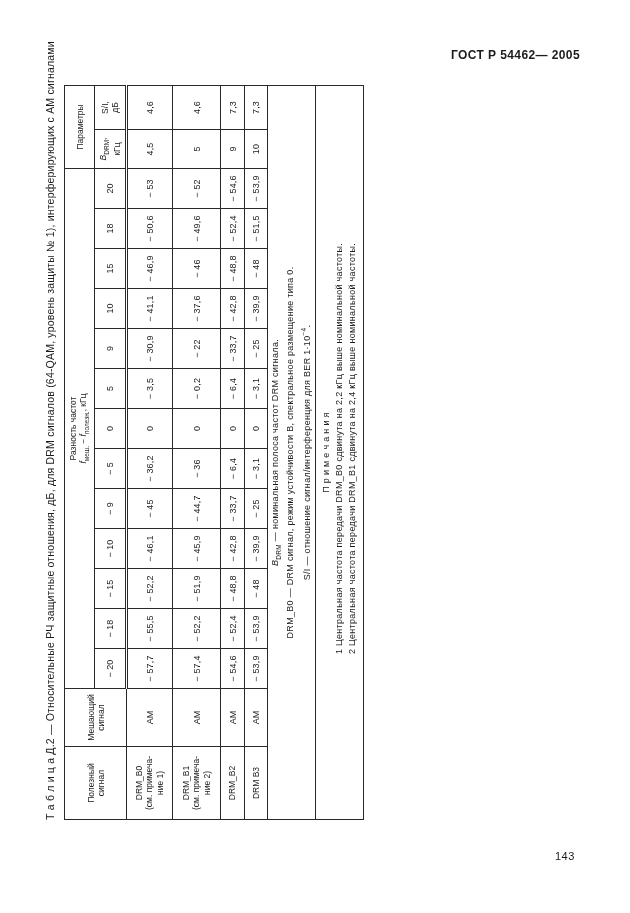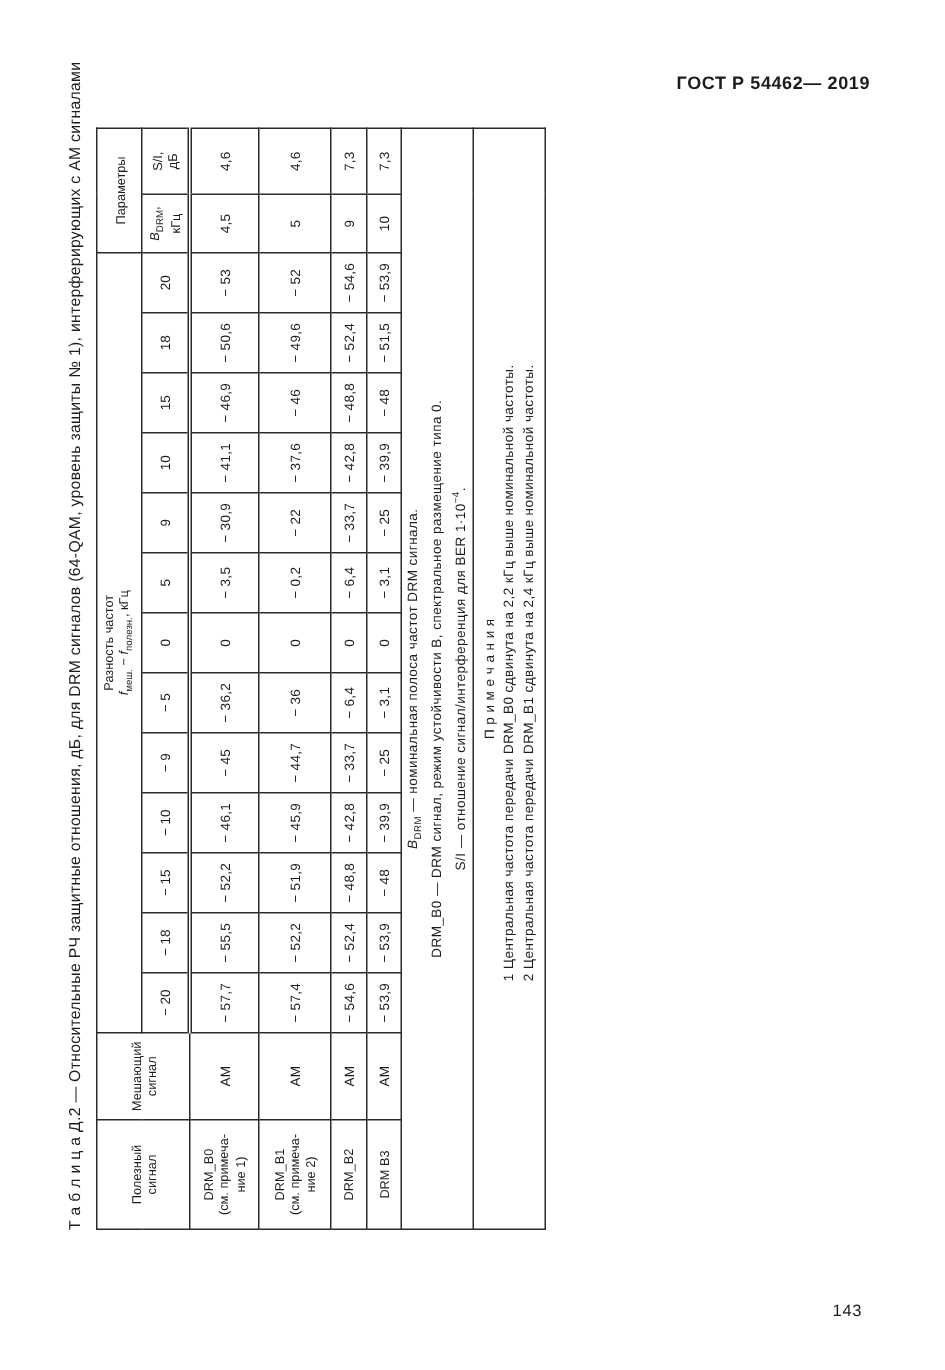--- a/index.html
+++ b/index.html
@@ -5,21 +5,21 @@
   html,body{margin:0;padding:0;background:#ffffff;}
   .page{
     position:relative;width:630px;height:913px;background:#ffffff;overflow:hidden;
     font-family:"Liberation Sans", sans-serif;color:#1c1c1c;
   }
   .doc-header{
     position:absolute;top:48px;right:50px;
     font-size:12px;font-weight:bold;letter-spacing:0.4px;white-space:nowrap;
   }
   .page-number{
-    position:absolute;top:868px;left:555px;font-size:11px;letter-spacing:0.5px;
+    position:absolute;top:850px;left:555px;font-size:11px;letter-spacing:0.5px;
   }
   
   .rot{
     position:absolute;left:44px;top:830px;width:752px;height:326px;
     transform:rotate(-90deg);transform-origin:0 0;
   }
   .table-title{
     margin:0 0 0 10px;height:20px;font-size:10.5px;letter-spacing:0.2px;white-space:nowrap;
   }
   table.gost{
@@ -50,21 +50,21 @@
     font-size:9px;line-height:13px;letter-spacing:0.3px;
   }
   td.remarks .item{padding-left:8px;}
   i{font-style:italic;}
 </style>
 </head>
 <body>
 
 <div class="page">
 
-  <div class="doc-header">ГОСТ Р 54462— 2019</div>
+  <div class="doc-header">ГОСТ Р 54462— 2005</div>
 
   <div class="rot">
 
     <p class="table-title">Т а б л и ц а   Д.2 — Относительные РЧ защитные отношения, дБ, для DRM сигналов (64-QAM, уровень защиты № 1), интерферирующих с АМ сигналами</p>
 
     <table class="gost">
       <colgroup>
         <col style="width:73px">
           <col style="width:58px">
         <col style="width:40px">

